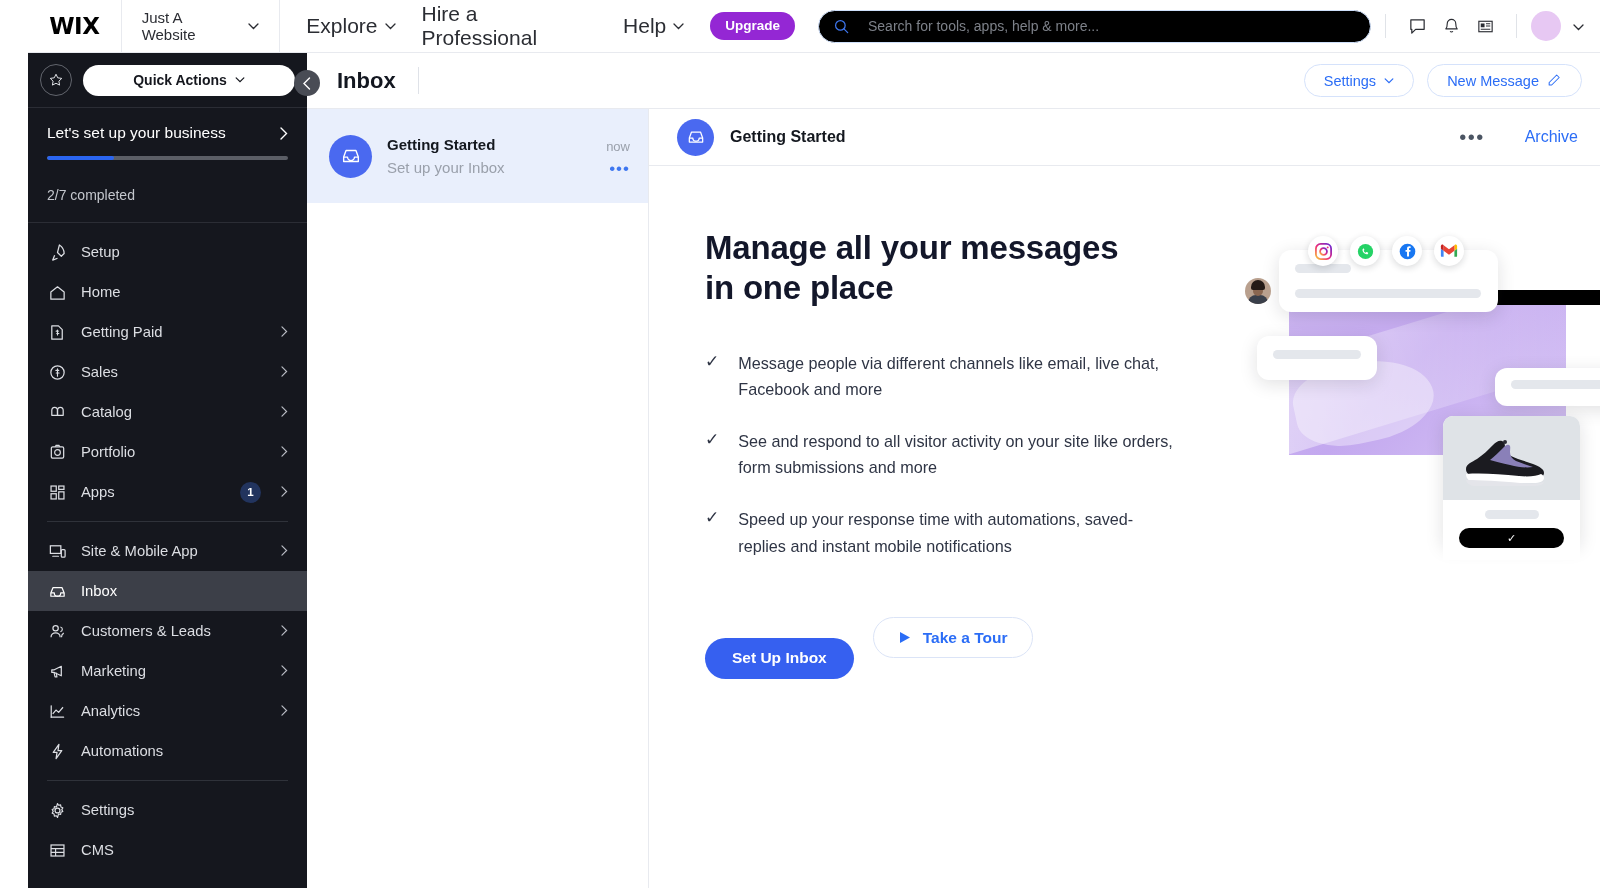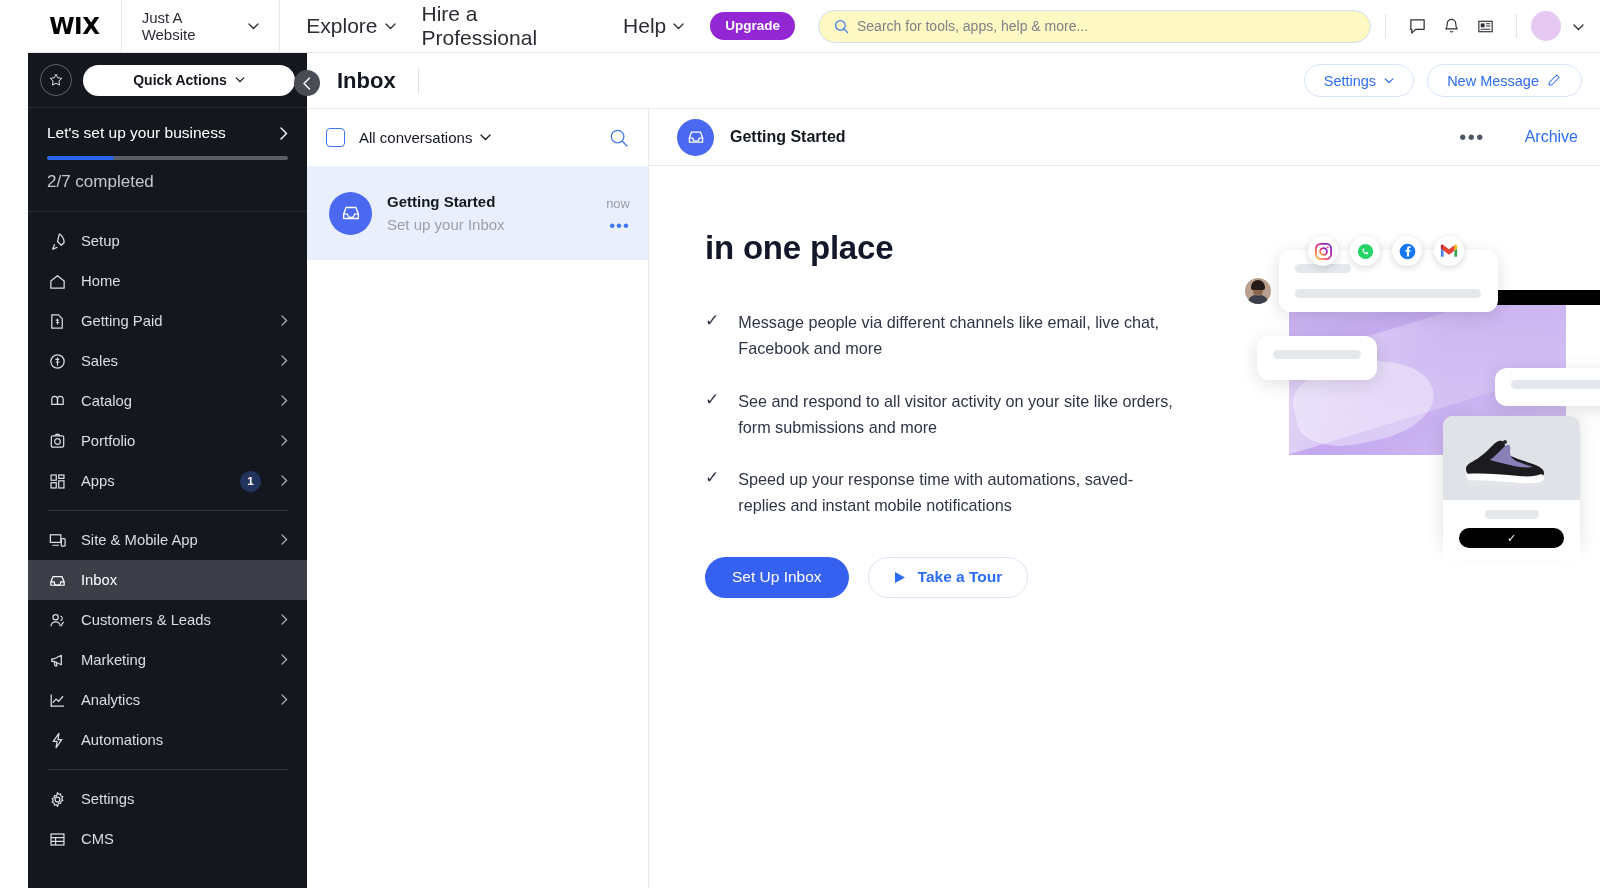--- a/index.html
+++ b/index.html
@@ -32,21 +32,21 @@
     display: flex; align-items: center; gap: 7px;
     font-size: 21px; color: #2b2d33; cursor: pointer;
   }
   .upgrade-btn {
     background: #9427d4; color: #fff; font-size: 13.5px; font-weight: 700;
     border-radius: 16px; padding: 7px 15px; cursor: pointer; line-height: 1;
   }
   .search-wrap { margin-left: 23px; }
   .search-box {
     width: 553px; height: 33px; border: 1px solid #cfe0fb; border-radius: 17px;
-    background: #fef9c3; display: flex; align-items: center; gap: 8px; padding: 0 15px;
+    background: #000000; display: flex; align-items: center; gap: 19px; padding: 0 15px;
     cursor: text;
   }
   .search-box .ph { font-size: 14px; color: #7d8189; }
   .top-right { margin-left: auto; display: flex; align-items: center; gap: 0; padding-right: 16px; }
   .vdiv { width: 1px; height: 24px; background: #e0e3e8; margin: 0 14px; }
   .ticon { width: 34px; height: 34px; display: flex; align-items: center; justify-content: center; cursor: pointer; }
   .avatar-top { width: 30px; height: 30px; border-radius: 50%; background: #e7c8f3; cursor: pointer; }
   .avatar-caret { margin-left: 12px; cursor: pointer; }
 
   .body-row { display: flex; flex: 1; min-height: 0; }
@@ -65,21 +65,21 @@
     flex: 1; height: 31px; background: #ffffff; color: #15171e; border-radius: 16px;
     display: flex; align-items: center; justify-content: center; gap: 8px;
     font-size: 14px; font-weight: 700; cursor: pointer;
   }
   .sep { height: 1px; background: #2b2d35; }
   .setup-block { padding: 16px 19px 19px 19px; }
   .setup-title-row { display: flex; align-items: center; justify-content: space-between; cursor: pointer; }
   .setup-title { font-size: 15.5px; font-weight: 400; color: #ffffff; }
   .progress-track { margin-top: 14px; height: 4px; border-radius: 2px; background: #5b5e66; overflow: hidden; }
   .progress-fill { height: 100%; background: #2a65f0; border-radius: 2px; }
-  .progress-label { margin-top: 12px; font-size: 17px; color: #c4c7cd; }
+  .progress-label { margin-top: 27px; font-size: 14px; color: #c4c7cd; }
 
   .nav { padding-top: 9px; flex: 1; overflow: hidden; }
   .nav-item {
     height: 40px; display: flex; align-items: center; gap: 14px;
     padding: 0 19px 0 19px; font-size: 14.8px; color: #dcdee3; cursor: pointer; position: relative;
   }
   .nav-item.active { background: #3c3f48; color: #ffffff; }
   .nav-item.active::before {
     content: ""; position: absolute; left: 0; top: 0; bottom: 0; width: 3px; background: #ffffff; opacity: 0;
   }
@@ -152,22 +152,22 @@
   .hero { flex: 1; display: flex; padding: 62px 0 0 56px; overflow: hidden; position: relative; }
   .hero-left { width: 470px; flex: none; }
   .hero-h1 { font-size: 33px; font-weight: 700; color: #13172a; line-height: 1.22; letter-spacing: -0.2px; }
   .bullets { margin-top: 41px; display: flex; flex-direction: column; gap: 26px; }
   .bullet { display: flex; gap: 19px; }
   .check { color: #2f3545; font-size: 17px; line-height: 1.45; flex: none; }
   .bullet-text { font-size: 16.2px; color: #2f3545; line-height: 1.62; }
   .cta-row { margin-top: 38px; display: flex; align-items: center; gap: 19px; }
   .btn-primary {
     height: 41px; background: #3660f0; color: #fff; border-radius: 21px;
-    font-size: 15.5px; font-weight: 400; display: flex; align-items: center; justify-content: center;
-    padding: 0 27px; cursor: pointer;
+    font-size: 15.5px; font-weight: 700; display: flex; align-items: center; justify-content: center;
+    padding: 0 27px; cursor: pointer; margin-top: 41px;
   }
   .btn-tour {
     height: 41px; border: 1px solid #dbe4f7; border-radius: 21px; color: #2b6df6;
     font-size: 15.5px; font-weight: 700; display: flex; align-items: center; gap: 12px;
     padding: 0 25px; background: #fff; cursor: pointer;
   }
 
   
   .illus { position: relative; width: 400px; height: 420px; margin-left: 64px; margin-top: 0; flex: none; }
   .soc-row { position: absolute; left: 69px; top: 8px; display: flex; gap: 12px; z-index: 6; }
@@ -526,35 +526,20 @@
             <svg width="15" height="15" viewBox="0 0 18 18">
               <path d="M2.6 11.4L11.6 2.4l3 3-9 9H2.6z" stroke="#2b6df6" stroke-width="1.25" fill="none" stroke-linejoin="round"></path>
             </svg>
           </div>
         </div>
       </div>
 
       <div class="content-row">
 
         <div class="conv-col">
-          <div class="conv-toolbar">
-            <div class="cb"></div>
-            <div class="conv-filter">
-              <span>All conversations</span>
-              <svg width="11" height="7" viewBox="0 0 11 7">
-                  <path d="M1 1l4.5 4.5L10 1" stroke="#14181f" stroke-width="1.3" fill="none" stroke-linecap="round"></path>
-                </svg>
-            </div>
-            <div class="conv-search">
-              <svg width="20" height="20" viewBox="0 0 20 20">
-                <circle cx="8.6" cy="8.6" r="6.3" stroke="#3e77f0" stroke-width="1.3" fill="none"></circle>
-                <path d="M13.3 13.3L18 18" stroke="#3e77f0" stroke-width="1.3" stroke-linecap="round"></path>
-              </svg>
-            </div>
-          </div>
 
           <div class="conv-item">
             <div class="conv-avatar">
               <svg width="22" height="22" viewBox="0 0 24 24">
                 <path d="M4 13.2L6.6 6h10.8L20 13.2V18H4z" stroke="#fff" stroke-width="1.5" fill="none" stroke-linejoin="round"></path>
                 <path d="M4 13.2h4.2a3.8 3.8 0 007.6 0H20" stroke="#fff" stroke-width="1.5" fill="none" stroke-linejoin="round"></path>
               </svg>
             </div>
             <div class="conv-text">
               <div class="conv-name">Getting Started</div>
@@ -578,20 +563,21 @@
             <div class="main-title">Getting Started</div>
             <div class="main-head-right">
               <div class="head-dots">•••</div>
               <div class="archive-link">Archive</div>
             </div>
           </div>
 
           <div class="hero">
             <div class="hero-left">
               <div class="hero-h1">
+                <div>Manage all your messages</div>
                 <div>in one place</div>
               </div>
               <div class="bullets">
                 <div class="bullet">
                   <span class="check">✓</span>
                   <span class="bullet-text">Message people via different channels like email, live chat, Facebook and more</span>
                 </div>
                 <div class="bullet">
                   <span class="check">✓</span>
                   <span class="bullet-text">See and respond to all visitor activity on your site like orders, form submissions and more</span>

